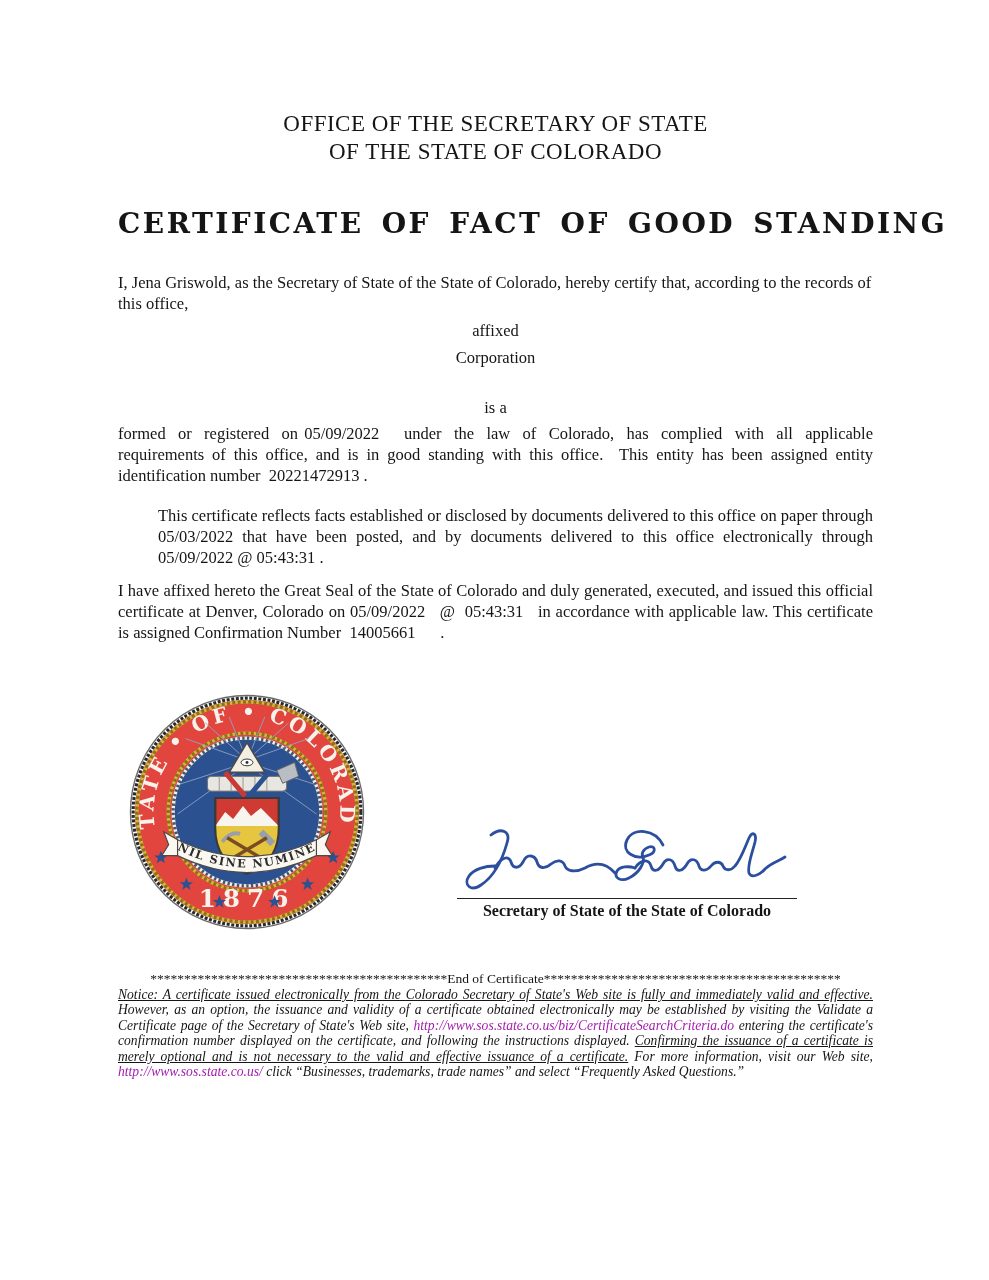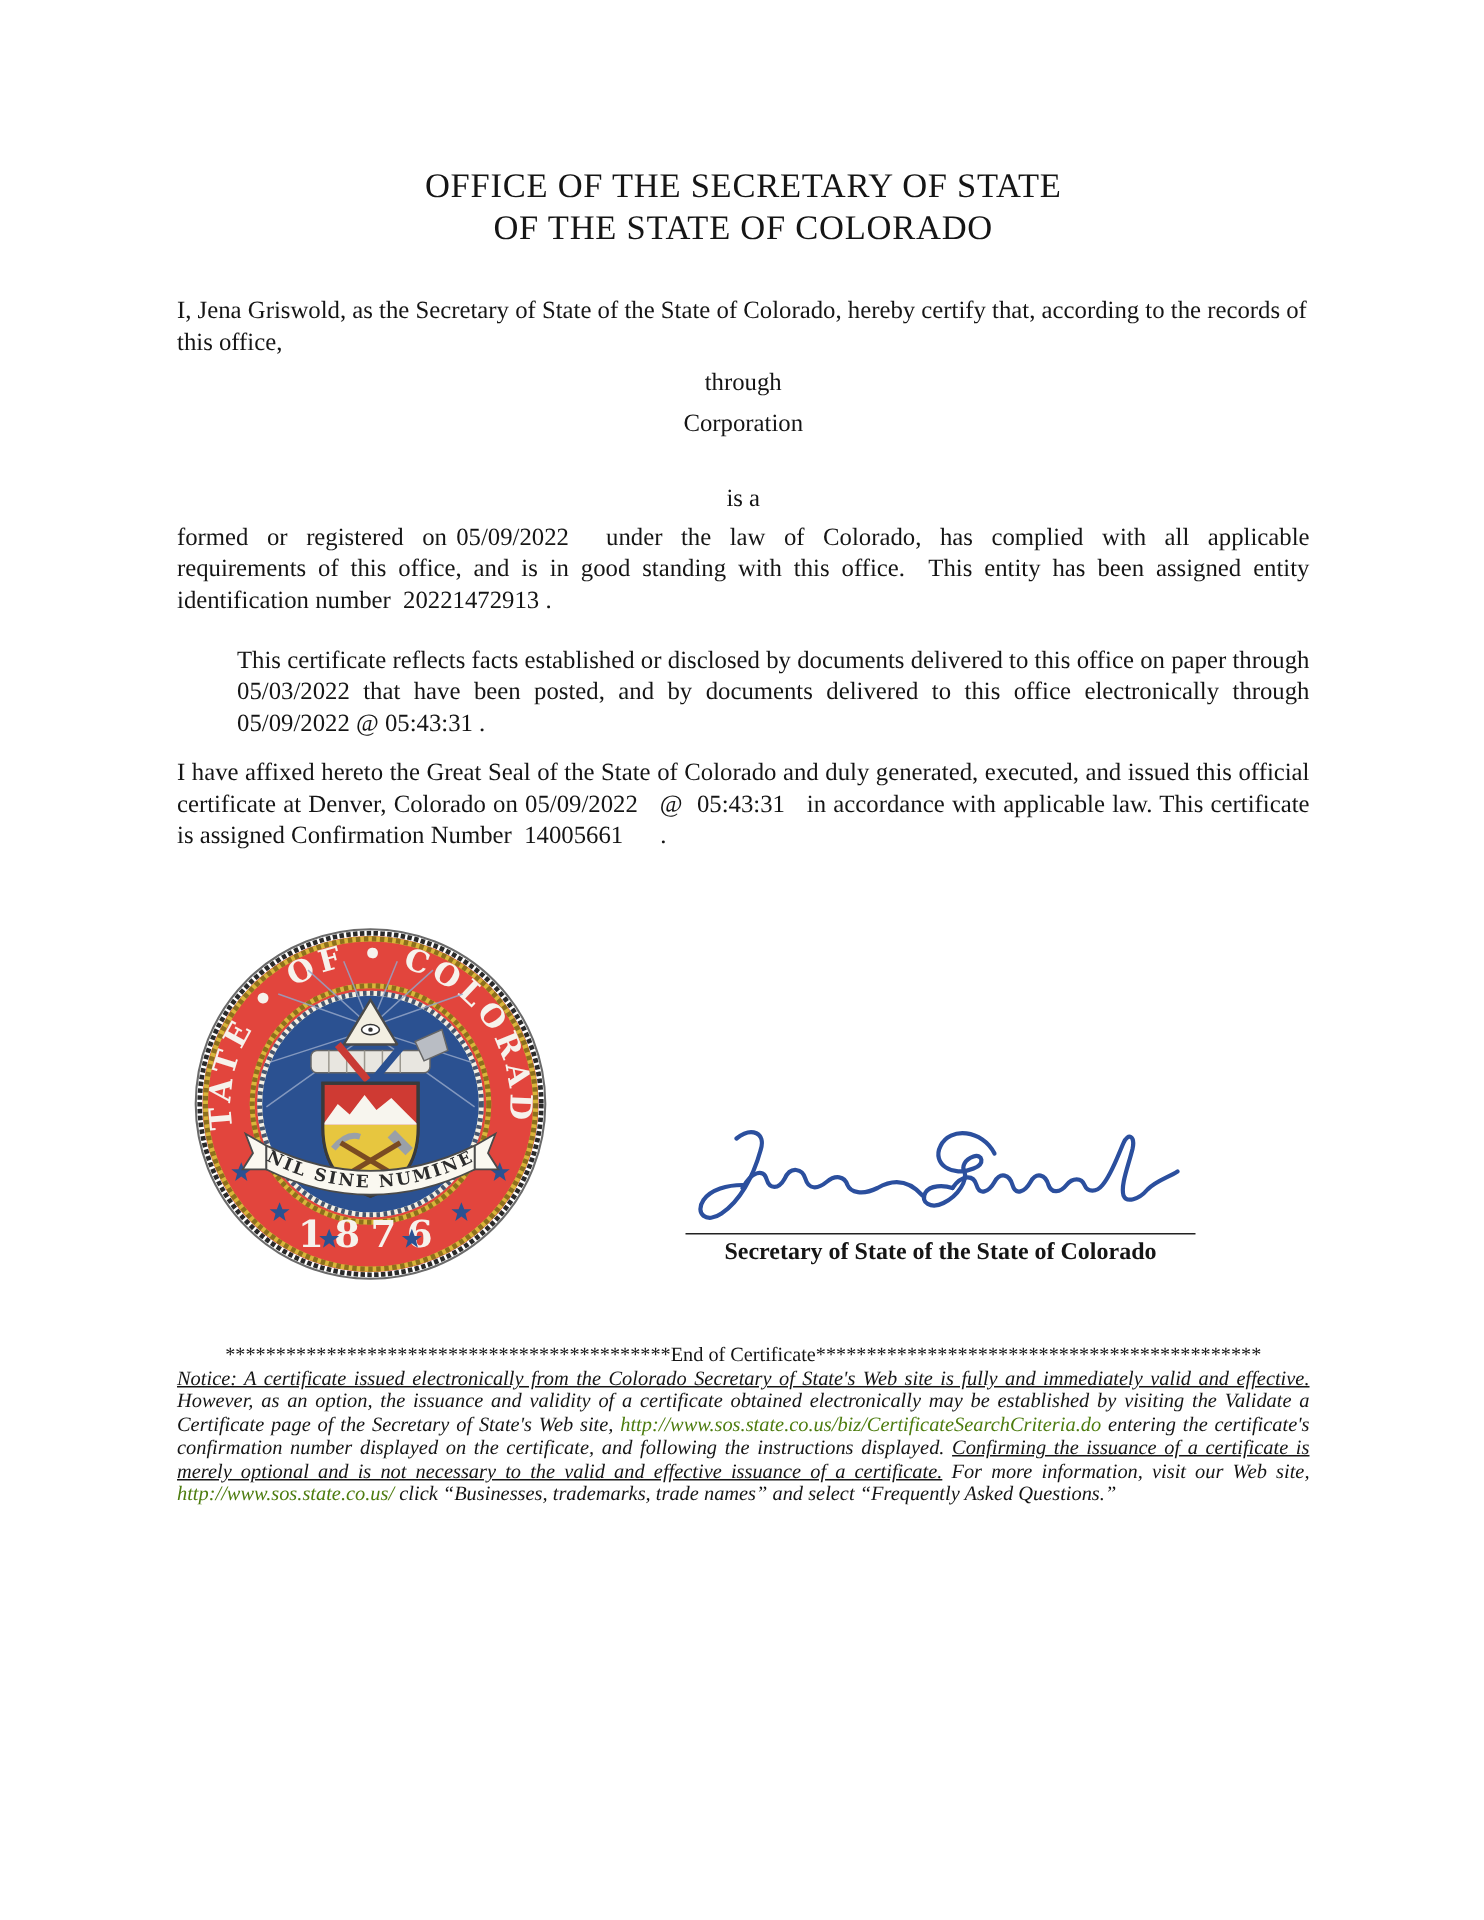--- a/index.html
+++ b/index.html
@@ -69,37 +69,38 @@
     overflow: hidden;
   }
   .notice {
     margin-top: 0px;
     font-style: italic;
     font-size: 13.6px;
     line-height: 15.4px;
     text-align: justify;
   }
   .seg-underline { text-decoration: underline; }
-  .seg-link { color: #4d7c0f; cursor: pointer; }
+  .seg-link { color: #a21caf; cursor: pointer; }
 </style>
 </head>
 <body>
 
 <div class="page">
   <div class="content">
 
     <div class="cert-header">
       <div>OFFICE OF THE SECRETARY OF STATE</div>
       <div>OF THE STATE OF COLORADO</div>
     </div>
 
+    <div class="cert-title">CERTIFICATE OF FACT OF GOOD STANDING</div>
 
     <p class="para intro">I, Jena Griswold, as the Secretary of State of the State of Colorado, hereby certify that, according to the records of this office,</p>
 
-    <div class="centerline entity-name">through</div>
+    <div class="centerline entity-name">affixed</div>
     <div class="centerline entity-type">Corporation</div>
     <div class="centerline is-a">is a</div>
 
     <p class="para p-formed">formed  or  registered  on 05/09/2022    under  the  law  of  Colorado,  has  complied  with  all  applicable requirements of this office, and is in good standing with this office.  This entity has been assigned entity identification number  20221472913 .</p>
     <p class="para p-reflects">This certificate reflects facts established or disclosed by documents delivered to this office on paper through 05/03/2022  that  have  been  posted,  and  by  documents  delivered  to  this  office  electronically  through 05/09/2022 @ 05:43:31 .</p>
     <p class="para p-affixed">I have affixed hereto the Great Seal of the State of Colorado and duly generated, executed, and issued this official certificate at Denver, Colorado on 05/09/2022   @  05:43:31   in accordance with applicable law. This certificate is assigned Confirmation Number  14005661      .</p>
 
     <div class="seal-sig-row">
 
       <div class="seal-wrap">

